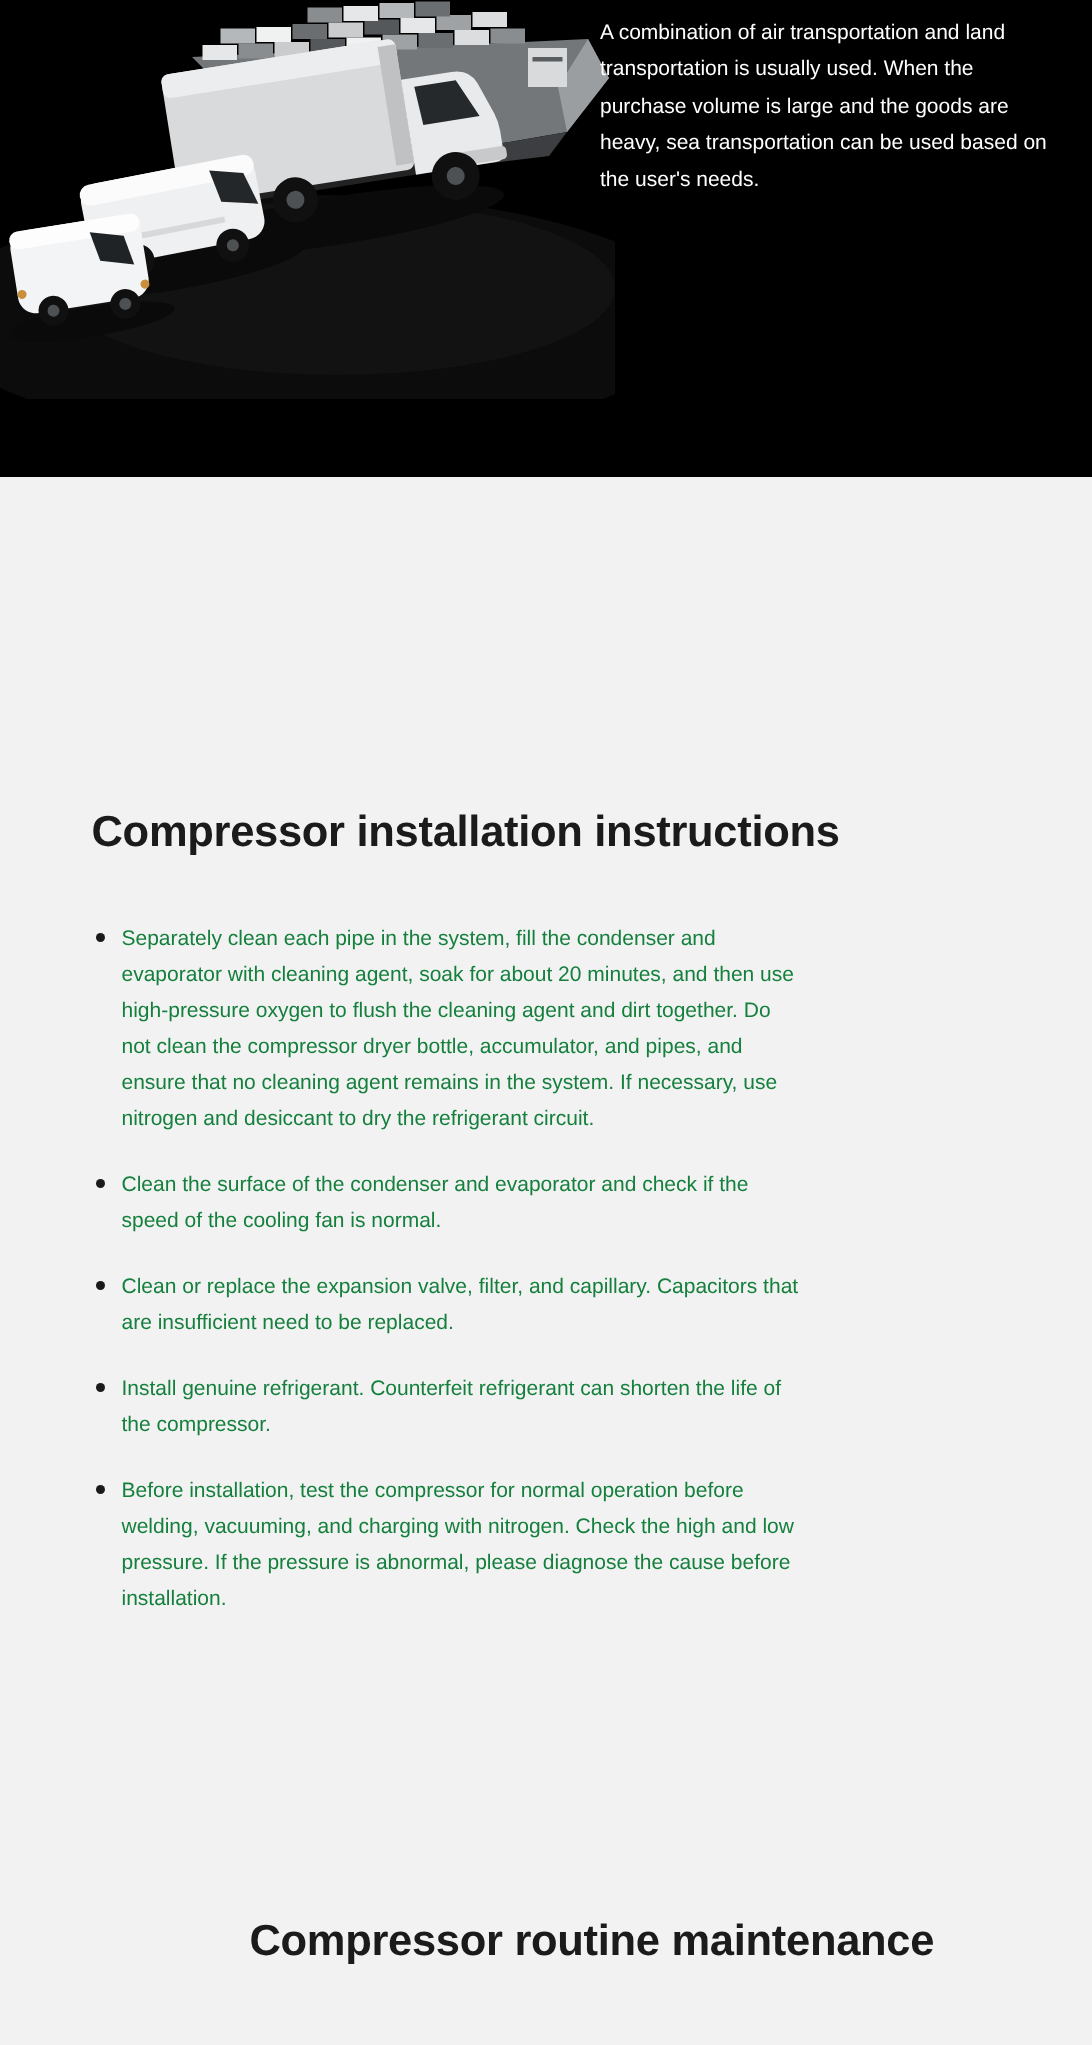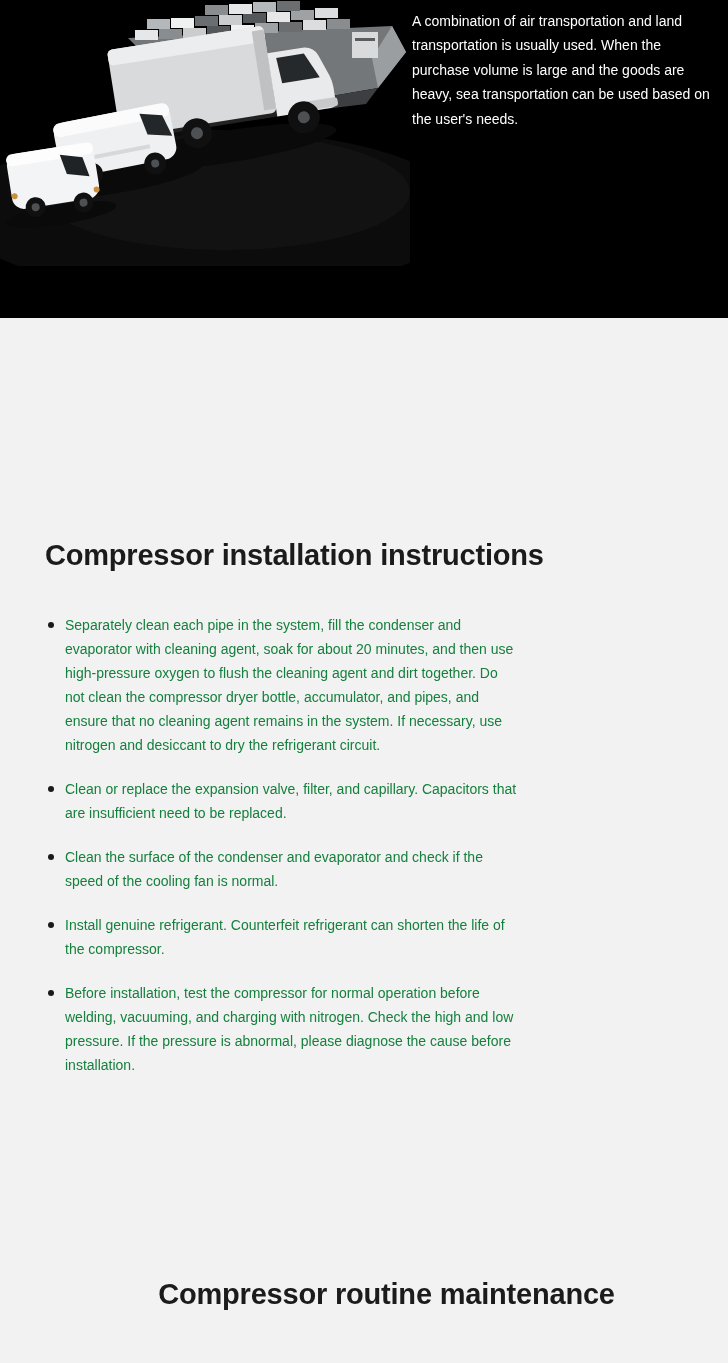--- a/index.html
+++ b/index.html
@@ -22,34 +22,34 @@
   }
   .hero-photo {
     position: absolute;
     left: 0;
     top: 0;
     width: 410px;
     height: 266px;
   }
   .hero-text {
     position: absolute;
-    left: 412px;
+    left: 400px;
     top: 9px;
     width: 310px;
     margin: 0;
     font-size: 14px;
     line-height: 24.4px;
     color: #ffffff;
   }
   
   .content {
     box-sizing: border-box;
     width: 728px;
     height: 1045px;
-    padding: 220px 0 0 45px;
+    padding: 220px 0 0 61px;
     background: #f2f2f2;
   }
   .section-title {
     margin: 0;
     font-size: 29px;
     line-height: 35px;
     font-weight: bold;
     letter-spacing: -0.2px;
     color: #1b1b1b;
   }
@@ -175,22 +175,22 @@
 
     <p class="hero-text">A combination of air transportation and land transportation is usually used. When the purchase volume is large and the goods are heavy, sea transportation can be used based on the user's needs.</p>
   </section>
 
   <section class="content">
 
     <h1 class="section-title">Compressor installation instructions</h1>
 
     <ul class="bullets">
         <li class="bullet-item"><span class="dot"></span><span class="bullet-text">Separately clean each pipe in the system, fill the condenser and evaporator with cleaning agent, soak for about 20 minutes, and then use high-pressure oxygen to flush the cleaning agent and dirt together. Do not clean the compressor dryer bottle, accumulator, and pipes, and ensure that no cleaning agent remains in the system. If necessary, use nitrogen and desiccant to dry the refrigerant circuit.</span></li>
+        <li class="bullet-item"><span class="dot"></span><span class="bullet-text">Clean the surface of the condenser and evaporator and check if the speed of the cooling fan is normal.</span></li>
         <li class="bullet-item"><span class="dot"></span><span class="bullet-text">Clean or replace the expansion valve, filter, and capillary. Capacitors that are insufficient need to be replaced.</span></li>
-        <li class="bullet-item"><span class="dot"></span><span class="bullet-text">Clean the surface of the condenser and evaporator and check if the speed of the cooling fan is normal.</span></li>
         <li class="bullet-item"><span class="dot"></span><span class="bullet-text">Install genuine refrigerant. Counterfeit refrigerant can shorten the life of the compressor.</span></li>
         <li class="bullet-item"><span class="dot"></span><span class="bullet-text">Before installation, test the compressor for normal operation before welding, vacuuming, and charging with nitrogen. Check the high and low pressure. If the pressure is abnormal, please diagnose the cause before installation.</span></li>
       </ul>
 
     <h2 class="section-title maintenance-title">Compressor routine maintenance</h2>
   </section>
 
 </div>
 
 </body></html>

